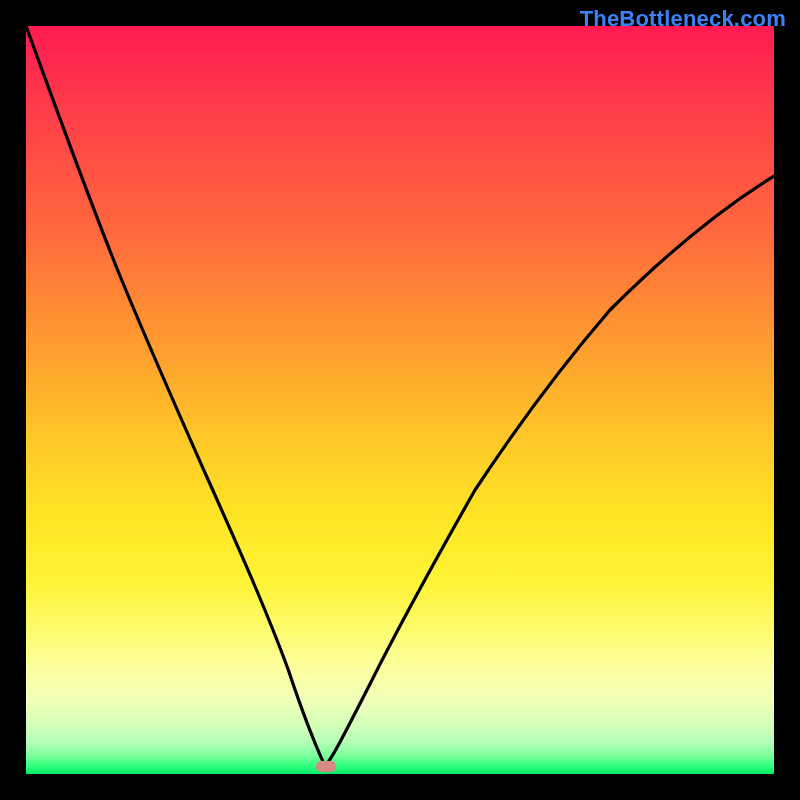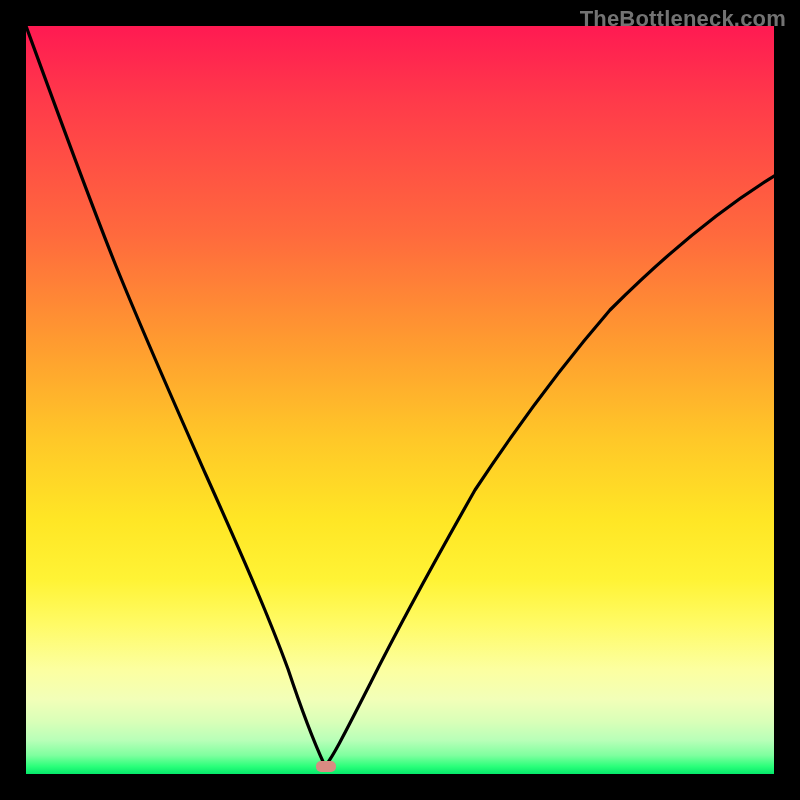--- a/index.html
+++ b/index.html
@@ -42,21 +42,21 @@
       #2aff7a 99%,
       #05e86a 100%
     );
   }
   .watermark {
     position: absolute;
     top: 6px;
     right: 14px;
     font-size: 22px;
     font-weight: 600;
-    color: #737373;
+    color: #3b82f6;
     letter-spacing: 0.2px;
     user-select: none;
   }
   svg.curve {
     position: absolute;
     left: 0;
     top: 0;
     width: 748px;
     height: 748px;
   }

